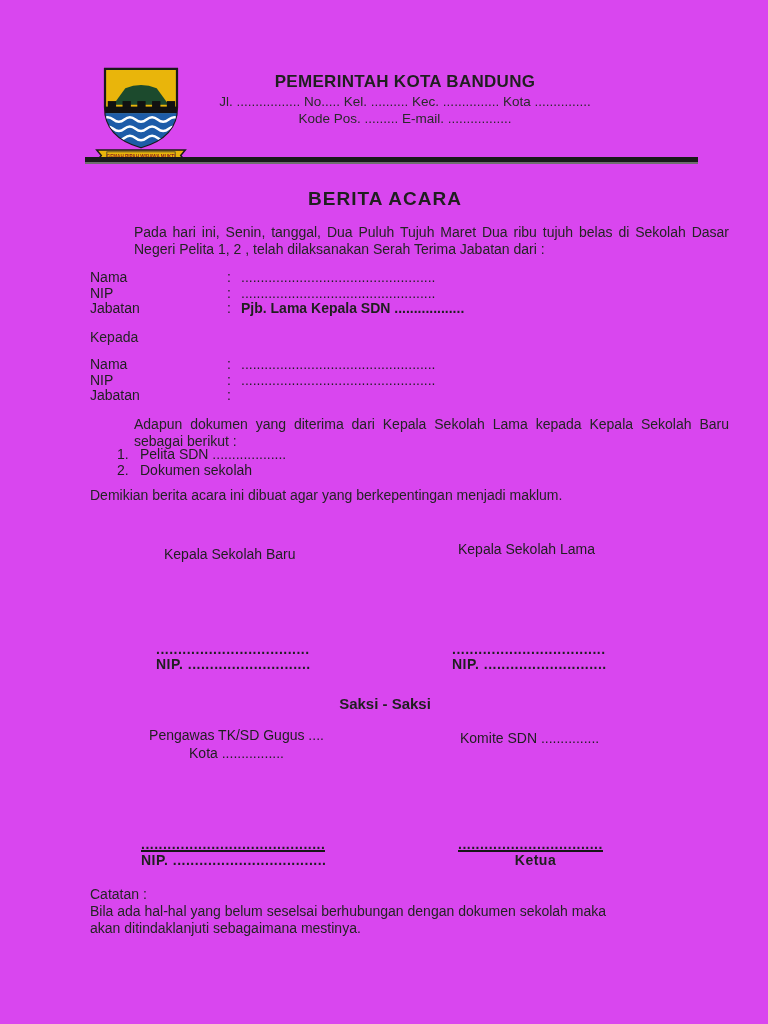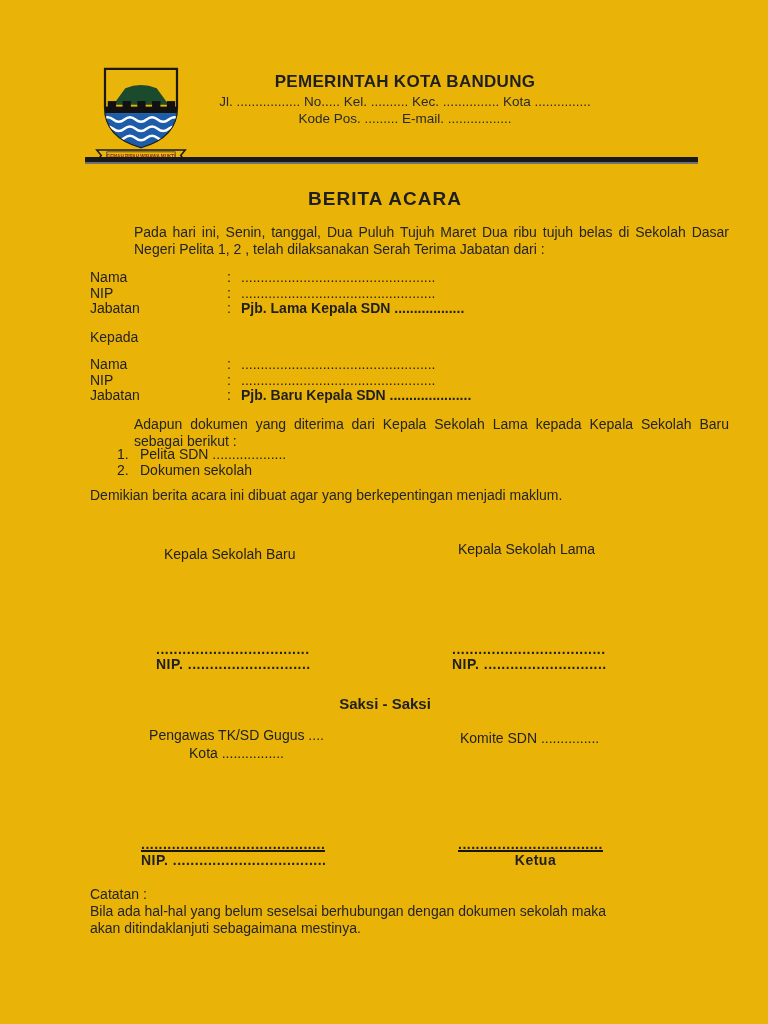--- a/index.html
+++ b/index.html
@@ -2,21 +2,21 @@
 <html><head>
 <meta charset="utf-8">
 <title>Berita Acara</title>
 <style>
   * { margin:0; padding:0; box-sizing:border-box; }
   html,body { background:#ffffff; }
   body { font-family:"Liberation Sans","DejaVu Sans",sans-serif; color:#1f1f1f; }
   .page {
     position:relative;
     width:768px; height:1024px;
-    background:#eab308;
+    background:#d946ef;
     overflow:hidden;
   }
   .abs { position:absolute; }
   .b { font-weight:bold; }
   .body-text { font-size:14px; line-height:17px; color:#242424; }
 
   
   .header-logo { left:94px; top:66px; width:94px; height:96px; }
   .header-text { left:110px; top:72px; width:590px; text-align:center; }
   .gov-line   { font-size:17px; font-weight:bold; letter-spacing:.3px; }
@@ -135,21 +135,20 @@
       <span>..................................................</span>
     </div>
     <div class="frow">
       <span class="flabel">NIP</span>
       <span class="fcolon">:</span>
       <span>..................................................</span>
     </div>
     <div class="frow">
       <span class="flabel">Jabatan</span>
       <span class="fcolon">:</span>
-      <span class="b">Pjb. Baru Kepala SDN .....................</span>
     </div>
   </div>
 
   <div class="abs body-text para p2">Adapun dokumen yang diterima dari Kepala Sekolah Lama kepada Kepala Sekolah Baru sebagai berikut :</div>
 
   <div class="abs doc-list">
     <div class="lrow">
       <span class="lnum">1.</span>
       <span>Pelita SDN ...................</span>
     </div>

